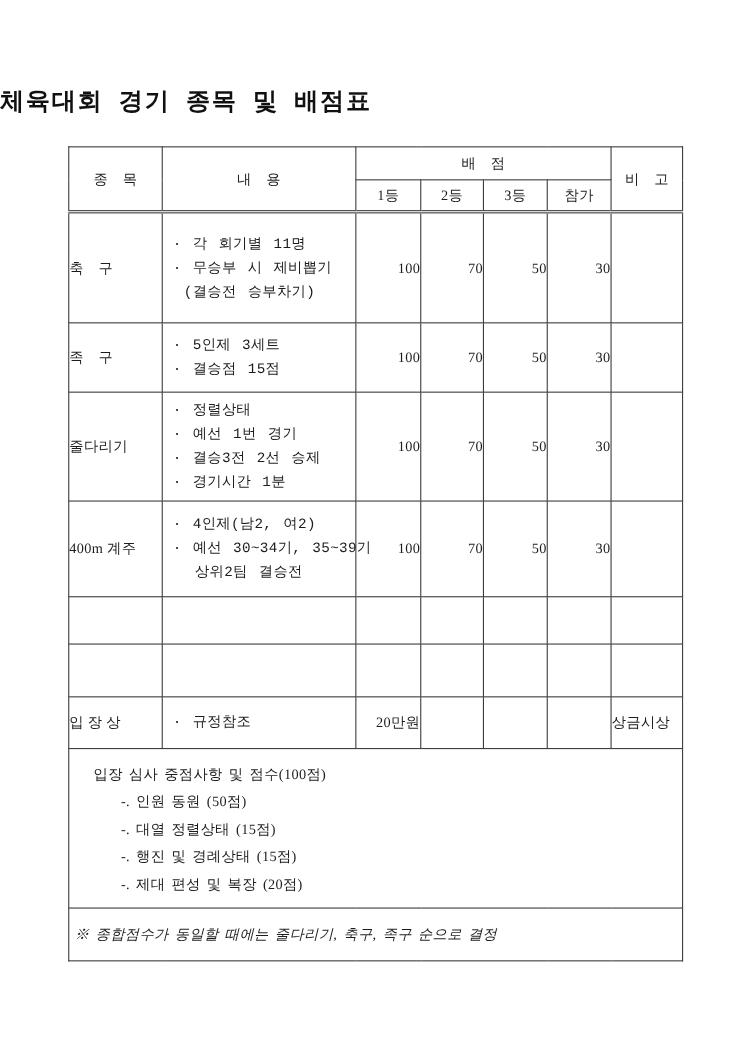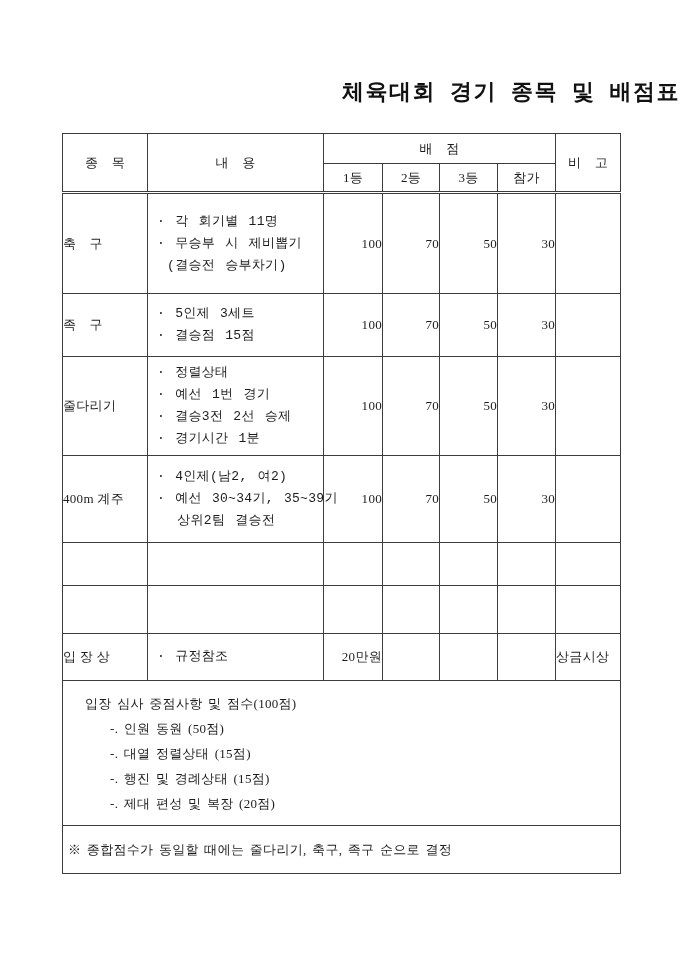--- a/index.html
+++ b/index.html
@@ -6,21 +6,21 @@
   html, body { background: #ffffff; }
   body {
     width: 680px; height: 962px;
     font-family: "Liberation Serif", serif;
     position: relative;
   }
   .page { position: relative; width: 680px; height: 962px; background: #fff; overflow: hidden; }
 
   .doc-title {
     position: absolute; top: 77px; left: 0; width: 100%;
-    text-align: right;
+    text-align: left;
     font-size: 22px; font-weight: 700; color: #111;
     letter-spacing: 1.5px; word-spacing: 7px;
   }
 
   table.score-table {
     position: absolute; top: 133px; left: 62px;
     width: 558px;
     border-collapse: collapse; table-layout: fixed;
   }
   .score-table th, .score-table td {
@@ -47,21 +47,21 @@
   td.c-content{ vertical-align: middle; padding: 4px 3px 4px 9px; word-spacing: 2px; }
   td.c-content .line { white-space: pre; line-height: 22px; font-family: Liberation Mono, monospace; }
   td.c-score  { text-align: right; vertical-align: middle; }
   td.c-remark { text-align: left; vertical-align: middle; }
 
   td.notes-cell { vertical-align: middle; padding-left: 22px; word-spacing: 2px; }
   td.notes-cell .nline { white-space: pre; line-height: 25px; }
   td.notes-cell .indent { margin-left: 25px; }
 
   td.footnote-cell { vertical-align: middle; padding-left: 5px; word-spacing: 2px; }
-  td.footnote-cell .fline { white-space: pre; }
+  td.footnote-cell .fline { white-space: pre; font-style: italic; }
 </style>
 </head>
 <body>
 
 <div class="page">
 
   <div class="doc-title">체육대회 경기 종목 및 배점표</div>
 
   <table class="score-table">
     <colgroup>

